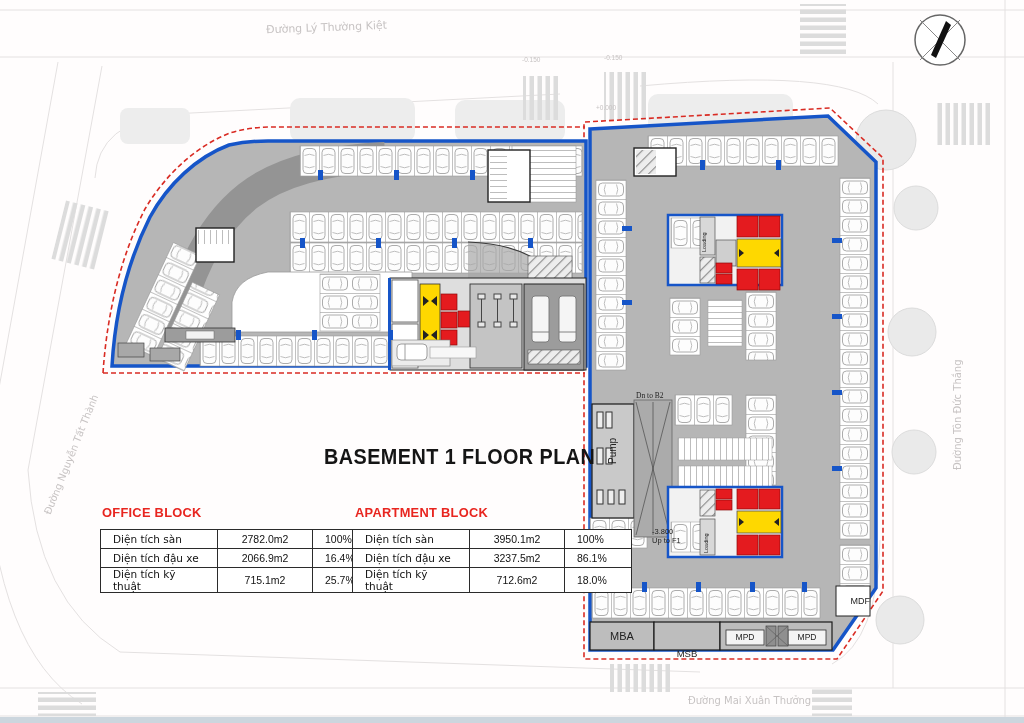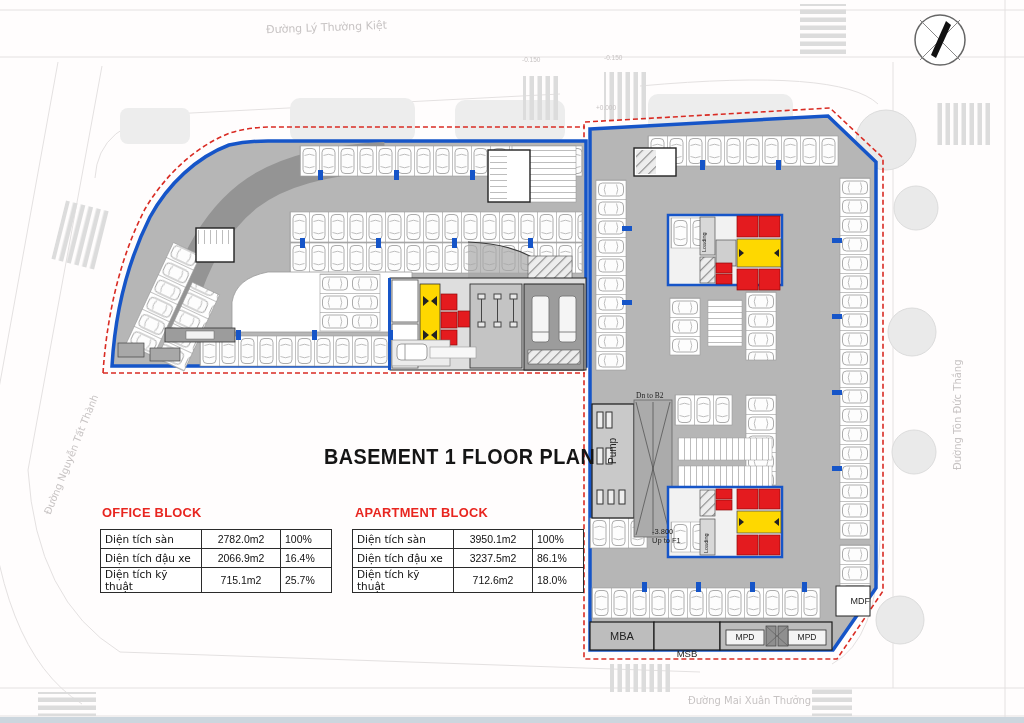--- a/index.html
+++ b/index.html
@@ -8,21 +8,21 @@
   .stage svg{position:absolute;left:0;top:0;}
   .lbl{position:absolute;white-space:nowrap;color:#222;}
   .vn{font-family:"DejaVu Sans",sans-serif;}
   .faint{color:#c7c3c3;}
   .vlab{transform-origin:0 0;transform:rotate(-90deg);}
   .title{font-size:22px;font-weight:bold;color:#151515;letter-spacing:.5px;
          transform:scaleX(.9);transform-origin:0 0;}
   .blk-header{font-size:13.5px;font-weight:bold;color:#e8251f;letter-spacing:.3px;
          transform:scaleX(.95);transform-origin:0 0;}
   table.area{position:absolute;border-collapse:collapse;background:#fff;font-size:10.5px;color:#111;}
-  table.area td{border:1px solid #2b2b2b;height:18px;padding:0 4px;}
+  table.area td{border:1px solid #2b2b2b;height:18px;padding:0 12px;}
   td.c-label{width:92px;text-align:left;padding-left:6px;}
   td.c-val{width:70px;text-align:center;margin-top:41px;}
   td.c-pct{width:42px;text-align:left;}
   .bottom-bar{position:absolute;left:0;top:717px;width:1024px;height:6px;background:#ccd6de;}
   .two-line{line-height:1.25;font-size:7.5px;}
 </style>
 </head>
 <body>
 
 <div class="stage">

